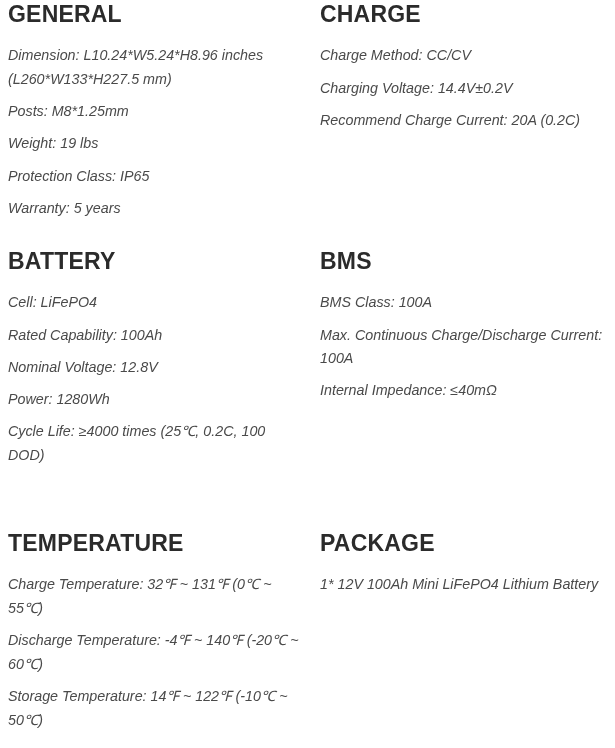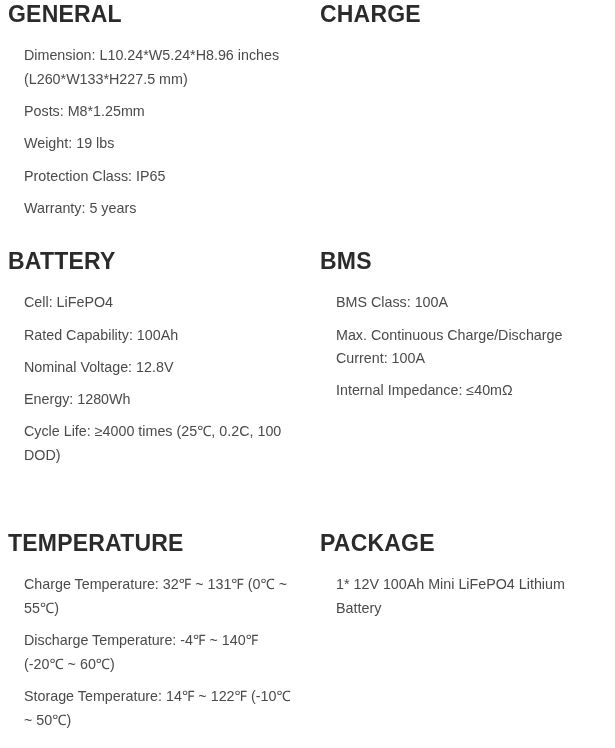--- a/index.html
+++ b/index.html
@@ -38,22 +38,23 @@
   h2.block-title {
     font-size: 23px;
     font-weight: bold;
     color: #2b2b2b;
     margin: 0 0 17px 0;
     letter-spacing: 0.2px;
     line-height: 1.1;
   }
   ul.spec-list {
     list-style: none;
-    margin: 16px;
+    margin: 0;
     padding: 0;
+    font-style: italic;
   }
   ul.spec-list li {
     font-size: 14.3px;
     line-height: 1.66;
     color: #4a4a4a;
     margin: 0 0 8.5px 0;
     max-width: 292px;
   }
   .col-right ul.spec-list li {
     max-width: 290px;
@@ -71,29 +72,34 @@
         <li>Dimension: L10.24*W5.24*H8.96 inches (L260*W133*H227.5 mm)</li>
         <li>Posts: M8*1.25mm</li>
         <li>Weight: 19 lbs</li>
         <li>Protection Class: IP65</li>
         <li>Warranty: 5 years</li>
       </ul>
     </div>
 
     <div class="spec-block col-right block-row-1">
       <h2 class="block-title">CHARGE</h2>
+      <ul class="spec-list">
+        <li>Charge Method: CC/CV</li>
+        <li>Charging Voltage: 14.4V±0.2V</li>
+        <li>Recommend Charge Current: 20A (0.2C)</li>
+      </ul>
     </div>
 
     <div class="spec-block col-left block-row-2">
       <h2 class="block-title">BATTERY</h2>
       <ul class="spec-list">
         <li>Cell: LiFePO4</li>
         <li>Rated Capability: 100Ah</li>
         <li>Nominal Voltage: 12.8V</li>
-        <li>Energy: 1280Wh</li>
+        <li>Power: 1280Wh</li>
         <li>Cycle Life: ≥4000 times (25℃, 0.2C, 100 DOD)</li>
       </ul>
     </div>
 
     <div class="spec-block col-right block-row-2">
       <h2 class="block-title">BMS</h2>
       <ul class="spec-list">
         <li>BMS Class: 100A</li>
         <li>Max. Continuous Charge/Discharge Current: 100A</li>
         <li>Internal Impedance: ≤40mΩ</li>

